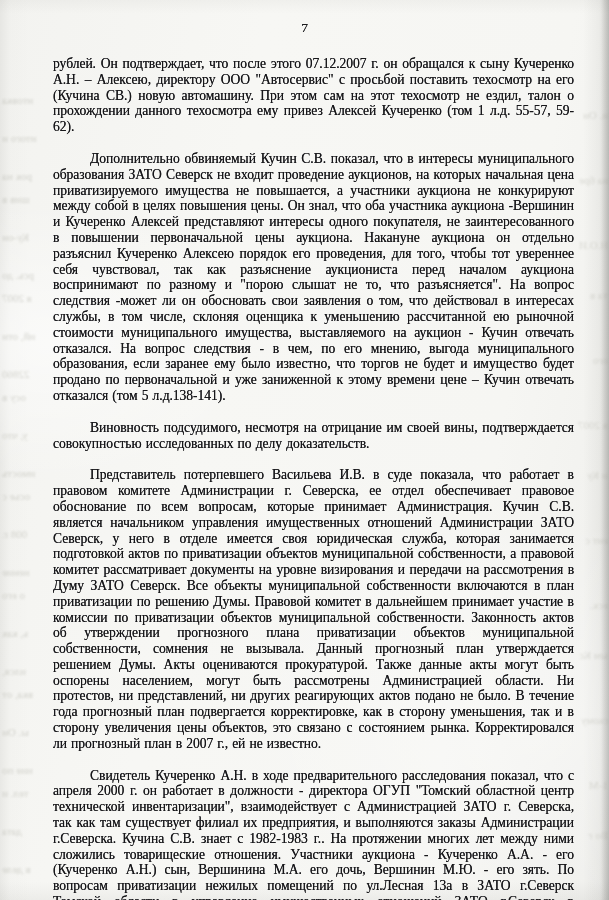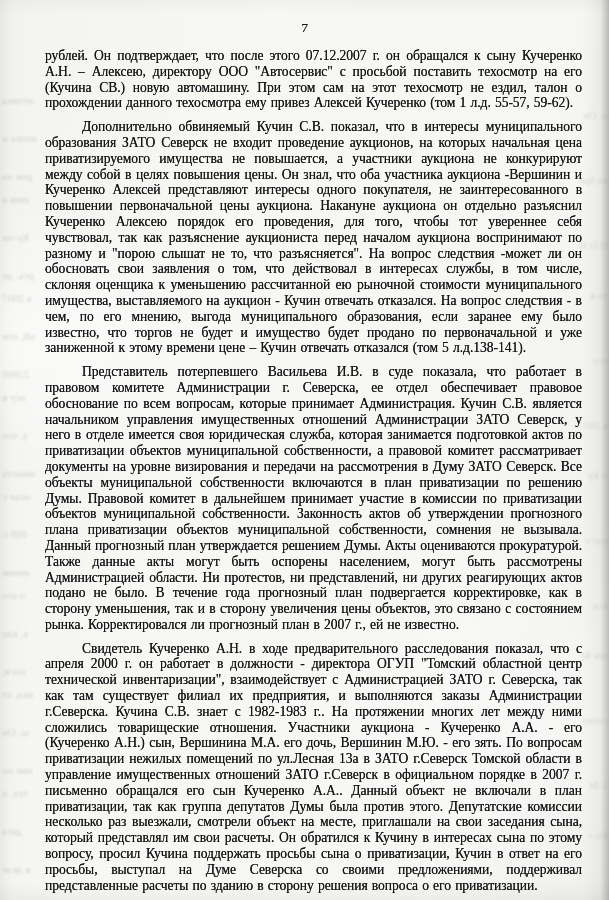--- a/index.html
+++ b/index.html
@@ -40,21 +40,21 @@
     left: 37px;
     width: 553px;
     color: #17171a;
     font-size: 13.6px;
     line-height: 15.8px;
     text-align: justify;
     letter-spacing: -0.05px;
     word-spacing: 0.8px;
     text-shadow: 0 0 0.45px rgba(22,22,28,0.9);
   }
-  .body-text p.para { margin: 8px; }
+  .body-text p.para { margin: 16px; }
   .body-text p.indent { text-indent: 37px; }
   .bleed {
     position: absolute;
     top: 0;
     bottom: 0;
     pointer-events: none;
   }
   .bleed-left  { left: 0;  width: 34px; }
   .bleed-right { right: 0; width: 32px; }
   .bleed-line {
@@ -119,17 +119,18 @@
       <span class="bleed-line" style="top: 600px;">еск.</span>
       <span class="bleed-line" style="top: 650px;">ым Кс</span>
       <span class="bleed-line" style="top: 715px;">скому</span>
       <span class="bleed-line" style="top: 780px;">1-М</span>
       <span class="bleed-line" style="top: 830px;">Во г</span>
     </div>
   <div class="page-number">7</div>
   <div class="body-text">
       <p class="para">рублей. Он подтверждает, что после этого 07.12.2007 г. он обращался к сыну Кучеренко А.Н. – Алексею, директору ООО "Автосервис" с просьбой поставить техосмотр на его (Кучина СВ.) новую автомашину. При этом сам на этот техосмотр не ездил, талон о прохождении данного техосмотра ему привез Алексей Кучеренко (том 1 л.д. 55-57, 59-62).</p>
       <p class="para indent">Дополнительно обвиняемый Кучин С.В. показал, что в интересы муниципального образования ЗАТО Северск не входит проведение аукционов, на которых начальная цена приватизируемого имущества не повышается, а участники аукциона не конкурируют между собой в целях повышения цены. Он знал, что оба участника аукциона -Вершинин и Кучеренко Алексей представляют интересы одного покупателя, не заинтересованного в повышении первоначальной цены аукциона. Накануне аукциона он отдельно разъяснил Кучеренко Алексею порядок его проведения, для того, чтобы тот увереннее себя чувствовал, так как разъяснение аукциониста перед началом аукциона воспринимают по разному и "порою слышат не то, что разъясняется". На вопрос следствия -может ли он обосновать свои заявления о том, что действовал в интересах службы, в том числе, склоняя оценщика к уменьшению рассчитанной ею рыночной стоимости муниципального имущества, выставляемого на аукцион - Кучин отвечать отказался. На вопрос следствия - в чем, по его мнению, выгода муниципального образования, если заранее ему было известно, что торгов не будет и имущество будет продано по первоначальной и уже заниженной к этому времени цене – Кучин отвечать отказался (том 5 л.д.138-141).</p>
+      <p class="para indent">Виновность подсудимого, несмотря на отрицание им своей вины, подтверждается совокупностью исследованных по делу доказательств.</p>
       <p class="para indent">Представитель потерпевшего Васильева И.В. в суде показала, что работает в правовом комитете Администрации г. Северска, ее отдел обеспечивает правовое обоснование по всем вопросам, которые принимает Администрация. Кучин С.В. является начальником управления имущественных отношений Администрации ЗАТО Северск, у него в отделе имеется своя юридическая служба, которая занимается подготовкой актов по приватизации объектов муниципальной собственности, а правовой комитет рассматривает документы на уровне визирования и передачи на рассмотрения в Думу ЗАТО Северск. Все объекты муниципальной собственности включаются в план приватизации по решению Думы. Правовой комитет в дальнейшем принимает участие в комиссии по приватизации объектов муниципальной собственности. Законность актов об утверждении прогнозного плана приватизации объектов муниципальной собственности, сомнения не вызывала. Данный прогнозный план утверждается решением Думы. Акты оцениваются прокуратурой. Также данные акты могут быть оспорены населением, могут быть рассмотрены Администрацией области. Ни протестов, ни представлений, ни других реагирующих актов подано не было. В течение года прогнозный план подвергается корректировке, как в сторону уменьшения, так и в сторону увеличения цены объектов, это связано с состоянием рынка. Корректировался ли прогнозный план в 2007 г., ей не известно.</p>
       <p class="para indent">Свидетель Кучеренко А.Н. в ходе предварительного расследования показал, что с апреля 2000 г. он работает в должности - директора ОГУП "Томский областной центр технической инвентаризации", взаимодействует с Администрацией ЗАТО г. Северска, так как там существует филиал их предприятия, и выполняются заказы Администрации г.Северска. Кучина С.В. знает с 1982-1983 г.. На протяжении многих лет между ними сложились товарищеские отношения. Участники аукциона - Кучеренко А.А. - его (Кучеренко А.Н.) сын, Вершинина М.А. его дочь, Вершинин М.Ю. - его зять. По вопросам приватизации нежилых помещений по ул.Лесная 13а в ЗАТО г.Северск Томской области в управление имущественных отношений ЗАТО г.Северск в официальном порядке в 2007 г. письменно обращался его сын Кучеренко А.А.. Данный объект не включали в план приватизации, так как группа депутатов Думы была против этого. Депутатские комиссии несколько раз выезжали, смотрели объект на месте, приглашали на свои заседания сына, который представлял им свои расчеты. Он обратился к Кучину в интересах сына по этому вопросу, просил Кучина поддержать просьбы сына о приватизации, Кучин в ответ на его просьбы, выступал на Думе Северска со своими предложениями, поддерживал представленные расчеты по зданию в сторону решения вопроса о его приватизации.</p>
     </div>
   <div class="edge-shadow"></div>
 </div>
 
 </body></html>

